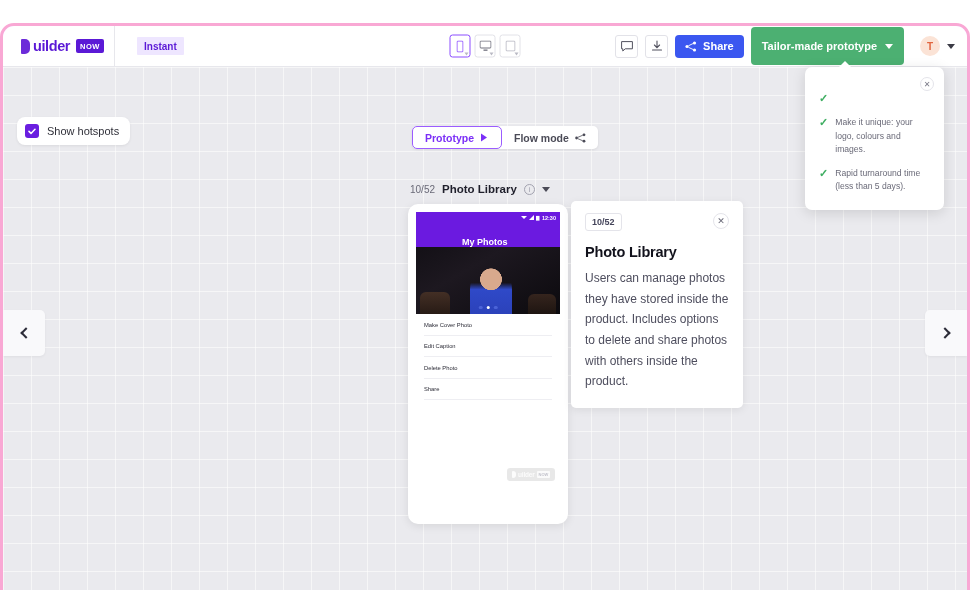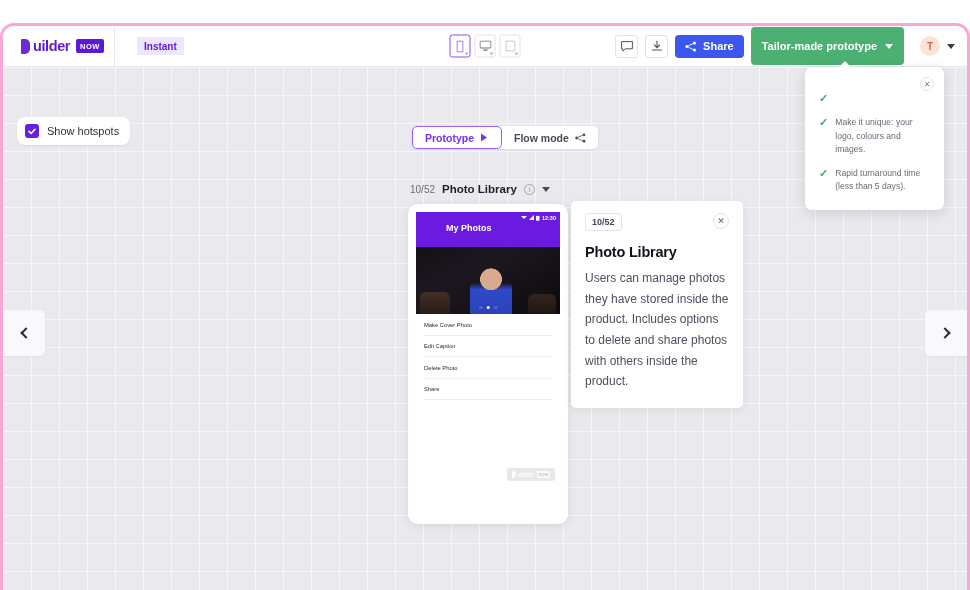--- a/index.html
+++ b/index.html
@@ -191,21 +191,21 @@
   }
   .phone-inner { margin: 8px 8px 0 8px; }
   .status-bar {
     background: #6b1ae0; height: 11px;
     display: flex; align-items: center; justify-content: flex-end;
     padding-right: 4px; gap: 2px;
   }
   .sb-time { color:#fff; font-size: 5.5px; font-weight:600; }
   .appbar {
     background: #6b1ae0; height: 24px;
-    display: flex; align-items: flex-start; padding-left: 30px;
+    display: flex; align-items: flex-end; padding-left: 46px;
   }
   .appbar span { color:#fff; font-size: 9px; font-weight: 700; }
   .photo {
     position: relative; height: 67px;
     background: linear-gradient(150deg,#131016 0%,#1d1820 35%,#0c0a0e 100%);
     overflow: hidden;
   }
   .photo .figure {
     position:absolute; left: 52%; top: 30%;
     width: 42px; height: 56px;

